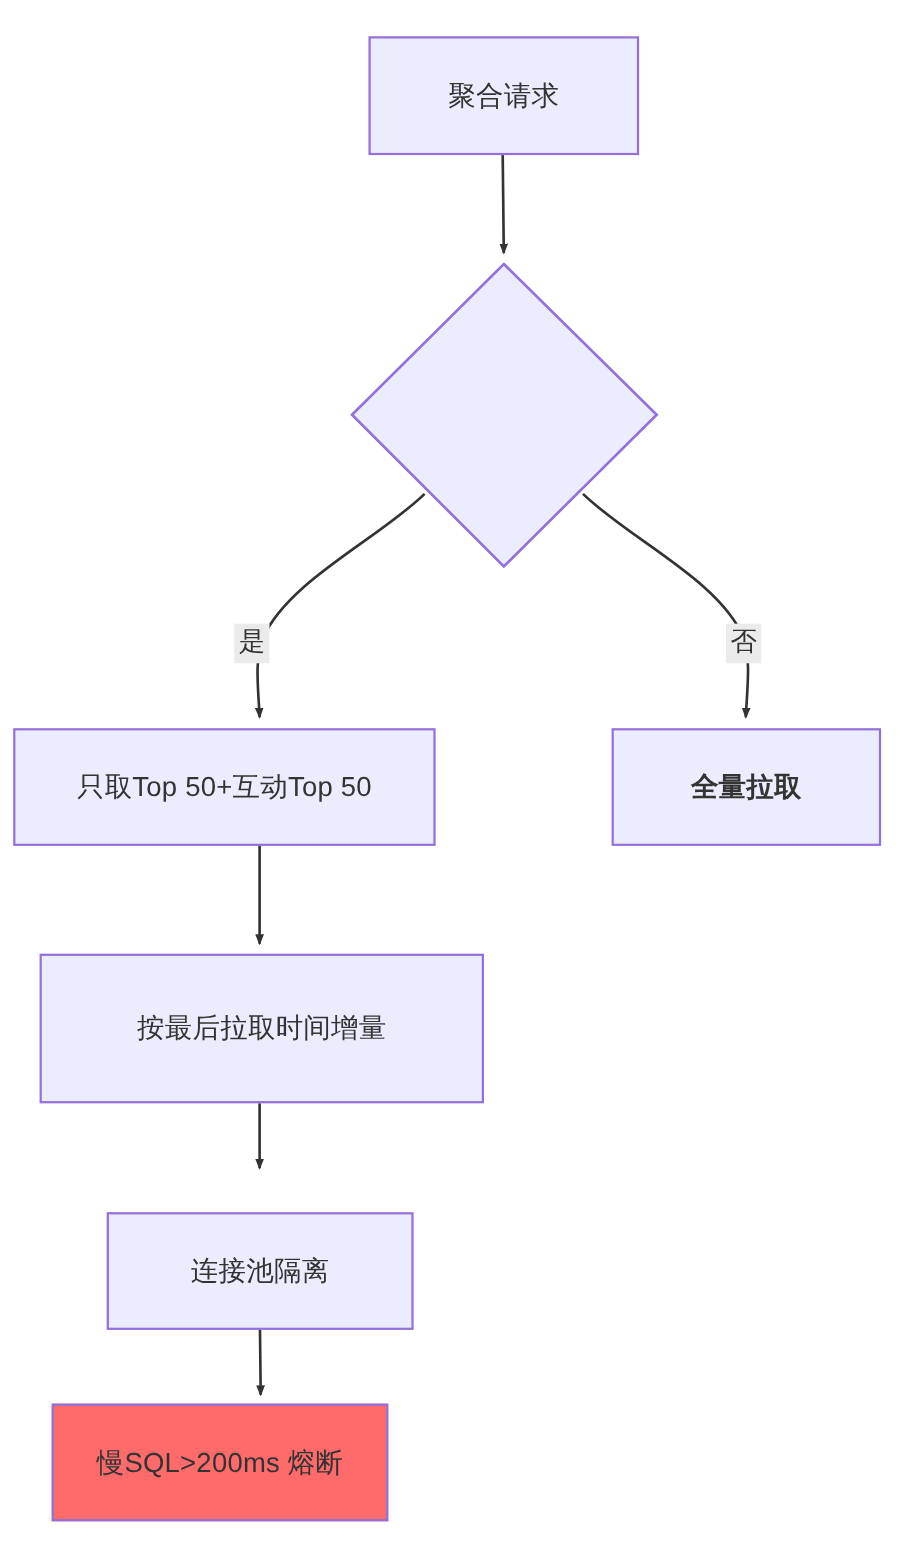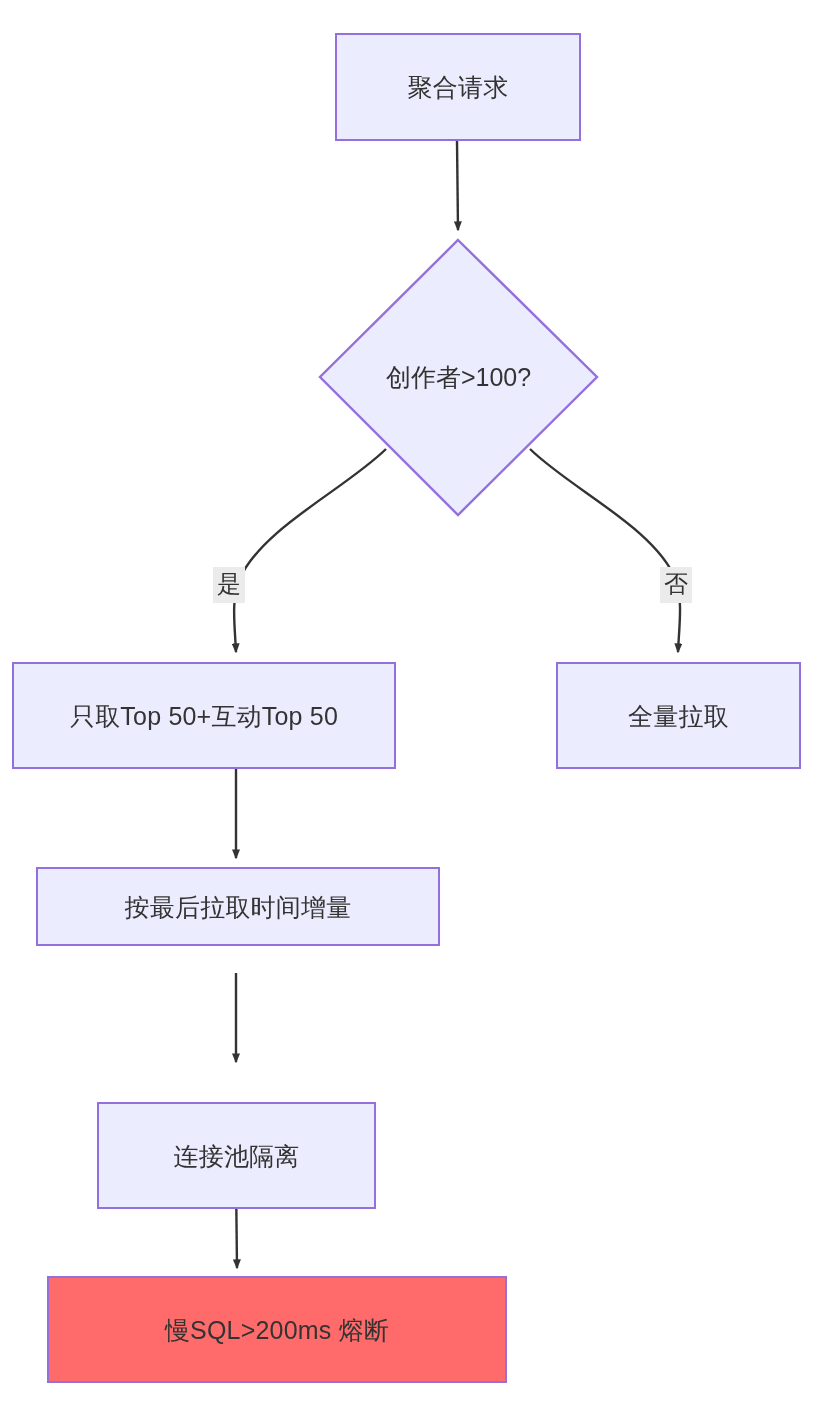--- a/index.html
+++ b/index.html
@@ -97,41 +97,38 @@
 
     <path d="M236,1158 L237,1248" fill="none" stroke="#333333" stroke-width="2.4" marker-end="url(#arrowhead)"></path>
 
     <polygon points="458,220 597,357 458,495 320,357" fill="#ececff" stroke="#9370db" stroke-width="2.4" stroke-linejoin="miter"></polygon>
   </svg>
 
   <div class="node-box" style="left:335px; top:13px; width:246px; height:108px;">
     <span class="node-label">聚合请求</span>
   </div>
 
-  <div class="diamond-wrap" style="left:320px; top:220px; width:277px; height:275px;">
-    <span class="diamond-label">创作者&gt;100?</span>
-  </div>
 
   <div class="edge-label" style="left:213px; top:547px;">是</div>
 
   <div class="edge-label" style="left:660px; top:547px;">否</div>
 
   <div class="node-box" style="left:12px; top:642px; width:384px; height:107px;">
     <span class="node-label">只取Top 50+互动Top 50</span>
   </div>
 
-  <div class="node-box" style="left:556px; top:642px; width:245px; height:107px;">
+  <div class="node-box" style="left:556px; top:642px; width:245px; height:107px;font-weight:bold;">
     <span class="node-label">全量拉取</span>
   </div>
 
-  <div class="node-box" style="left:36px; top:847px; width:404px; height:79px;">
+  <div class="node-box" style="left:36px; top:847px; width:404px; height:136px;">
     <span class="node-label">按最后拉取时间增量</span>
   </div>
 
   <div class="node-box" style="left:97px; top:1082px; width:279px; height:107px;">
     <span class="node-label">连接池隔离</span>
   </div>
 
-  <div class="node-box danger" style="left:47px; top:1256px; width:460px; height:107px;">
+  <div class="node-box danger" style="left:47px; top:1256px; width:306px; height:107px;">
     <span class="node-label">慢SQL&gt;200ms 熔断</span>
   </div>
 
 </div>
 
 </body></html>

